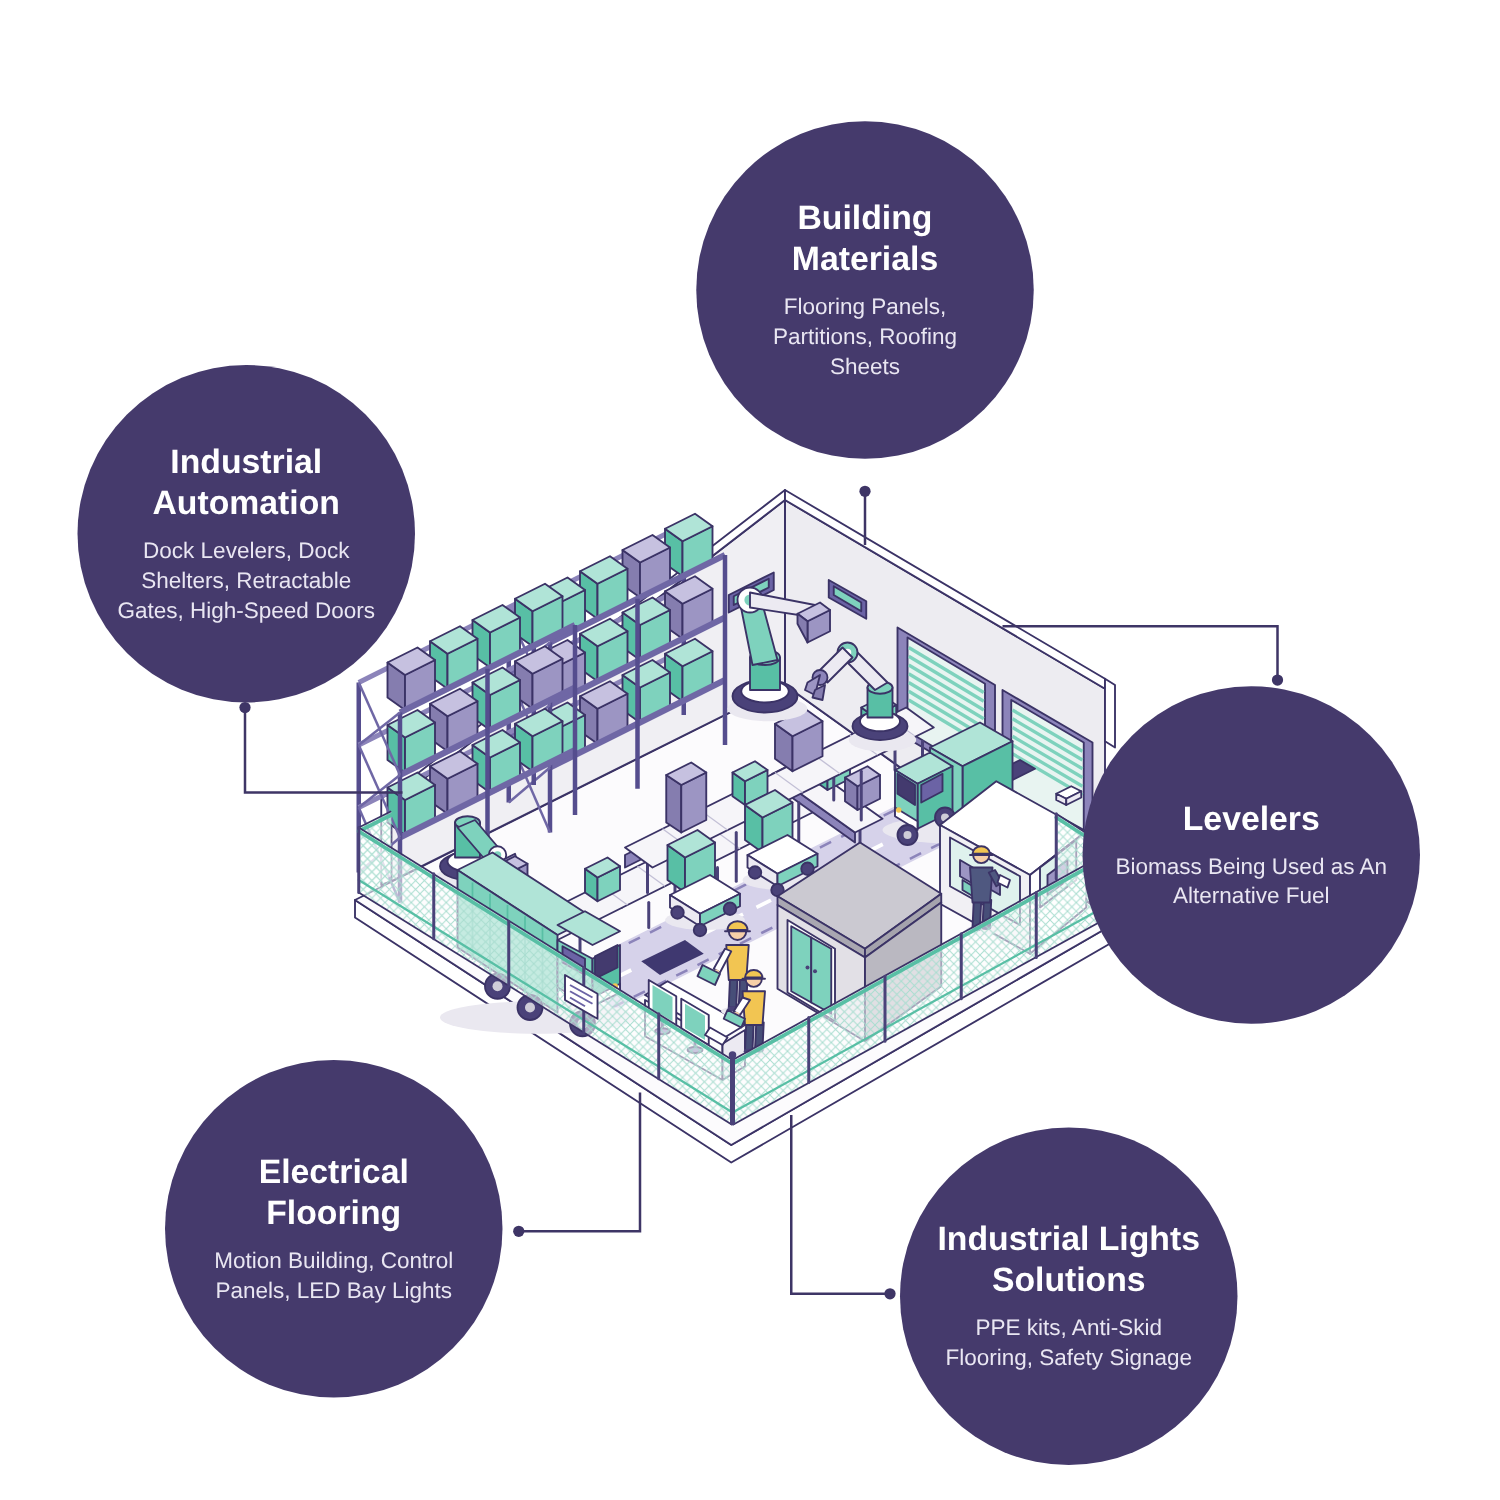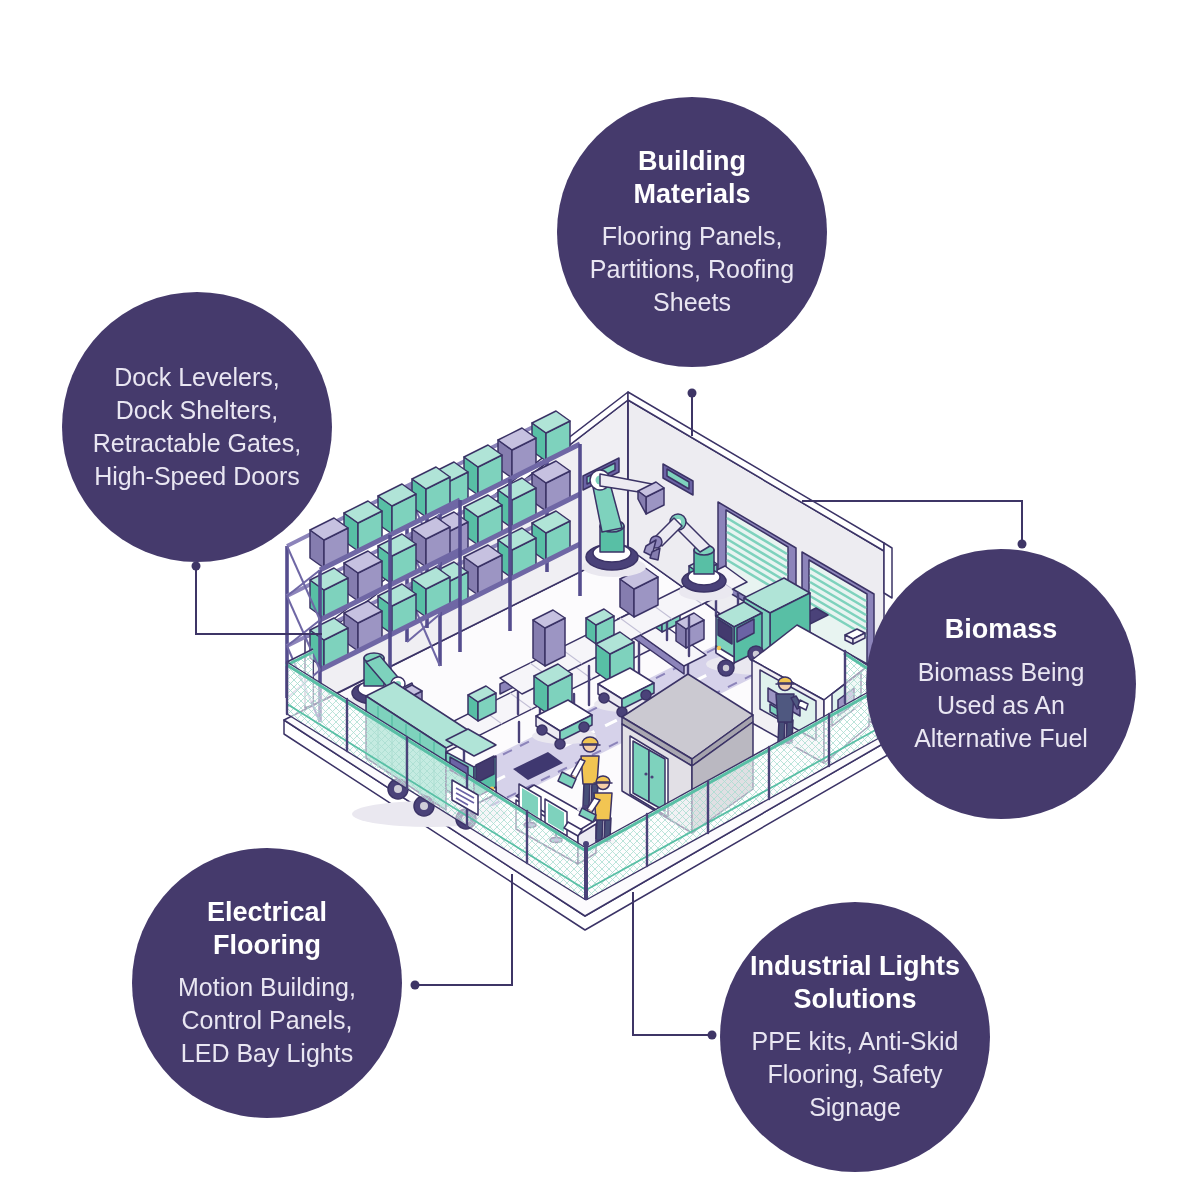--- a/index.html
+++ b/index.html
@@ -33,21 +33,21 @@
   .beamB{stroke:#8c84ba;stroke-width:4;}
   .rpost{stroke:#554d8e;stroke-width:3.6;}
   .brace{stroke:#6f67a5;stroke-width:2;}
   .conn{stroke:#3e3566;stroke-width:2;fill:none;}
   .cdot{fill:#3e3566;stroke:none;}
   
   .bubble{position:absolute;width:270px;height:270px;border-radius:50%;background:#453a6c;
           display:flex;flex-direction:column;align-items:center;justify-content:center;
           text-align:center;z-index:5;}
   .bubble .t{color:#ffffff;font-weight:bold;font-size:27px;line-height:1.22;margin:0 0 10px 0;}
-  .bubble .d{color:#e9e6f2;font-size:25px;line-height:1.32;margin:0;}
+  .bubble .d{color:#e9e6f2;font-size:18px;line-height:1.32;margin:0;}
   .b-bm{left:557px;top:61px}   .b-bm .t{max-width:180px}  .b-bm .d{max-width:205px}
   .b-ia{left:62px;top:256px}   .b-ia .t{max-width:215px}  .b-ia .d{max-width:210px}
   .b-bio{left:866px;top:513px} .b-bio .t{max-width:260px} .b-bio .d{max-width:218px}
   .b-es{left:132px;top:812px}  .b-es .t{max-width:185px}  .b-es .d{max-width:222px}
   .b-iss{left:720px;top:866px} .b-iss .t{max-width:252px} .b-iss .d{max-width:210px}
 </style>
 </head>
 <body>
 
 <div class="stage">
@@ -542,24 +542,25 @@
     <polyline class="conn" points="712,999 633,999 633,856"></polyline>
     <circle class="cdot" cx="712" cy="999" r="4.5"></circle>
   </g>
 </svg>
 
 <div class="bubble b-bm">
   <h2 class="t">Building Materials</h2>
   <p class="d">Flooring Panels, Partitions, Roofing Sheets</p>
 </div>
 <div class="bubble b-ia">
+  <h2 class="t">Industrial Automation</h2>
   <p class="d">Dock Levelers, Dock Shelters, Retractable Gates, High-Speed Doors</p>
 </div>
 <div class="bubble b-bio">
-  <h2 class="t">Biomass</h2>
+  <h2 class="t">Levelers</h2>
   <p class="d">Biomass Being Used as An Alternative Fuel</p>
 </div>
 <div class="bubble b-es">
   <h2 class="t">Electrical Flooring</h2>
   <p class="d">Motion Building, Control Panels, LED Bay Lights</p>
 </div>
 <div class="bubble b-iss">
   <h2 class="t">Industrial Lights Solutions</h2>
   <p class="d">PPE kits, Anti-Skid Flooring, Safety Signage</p>
 </div>

